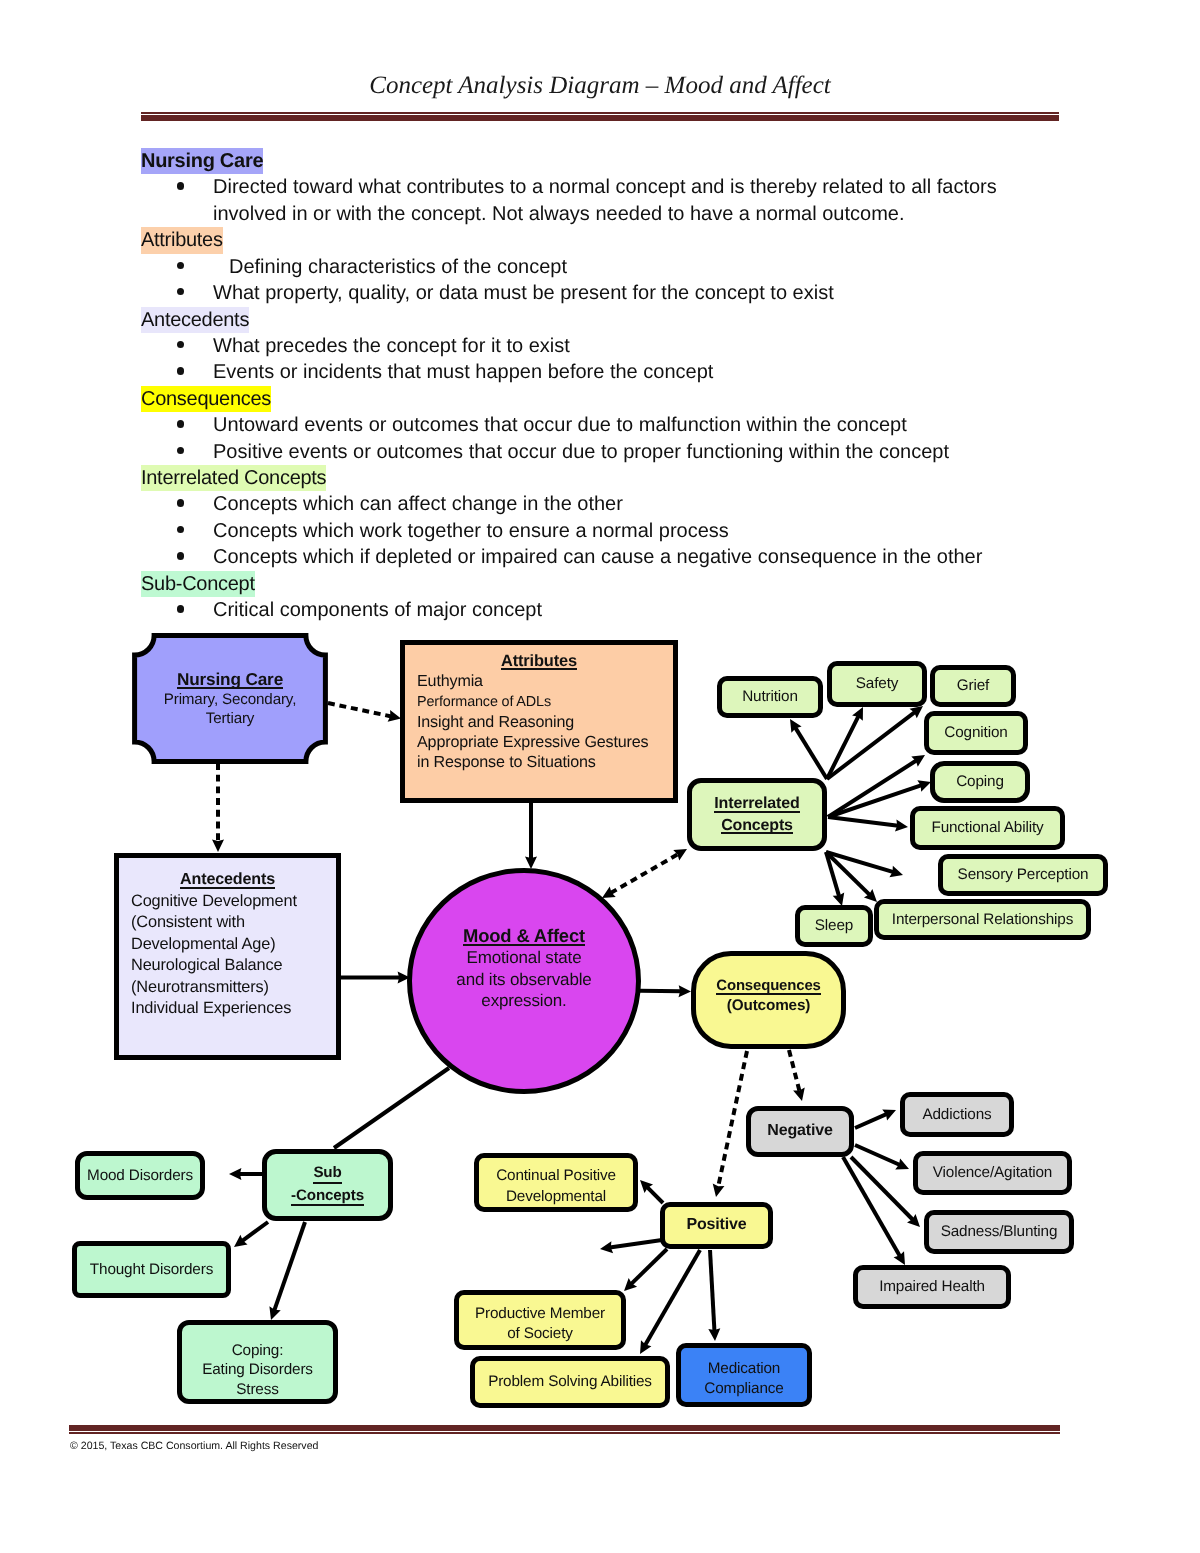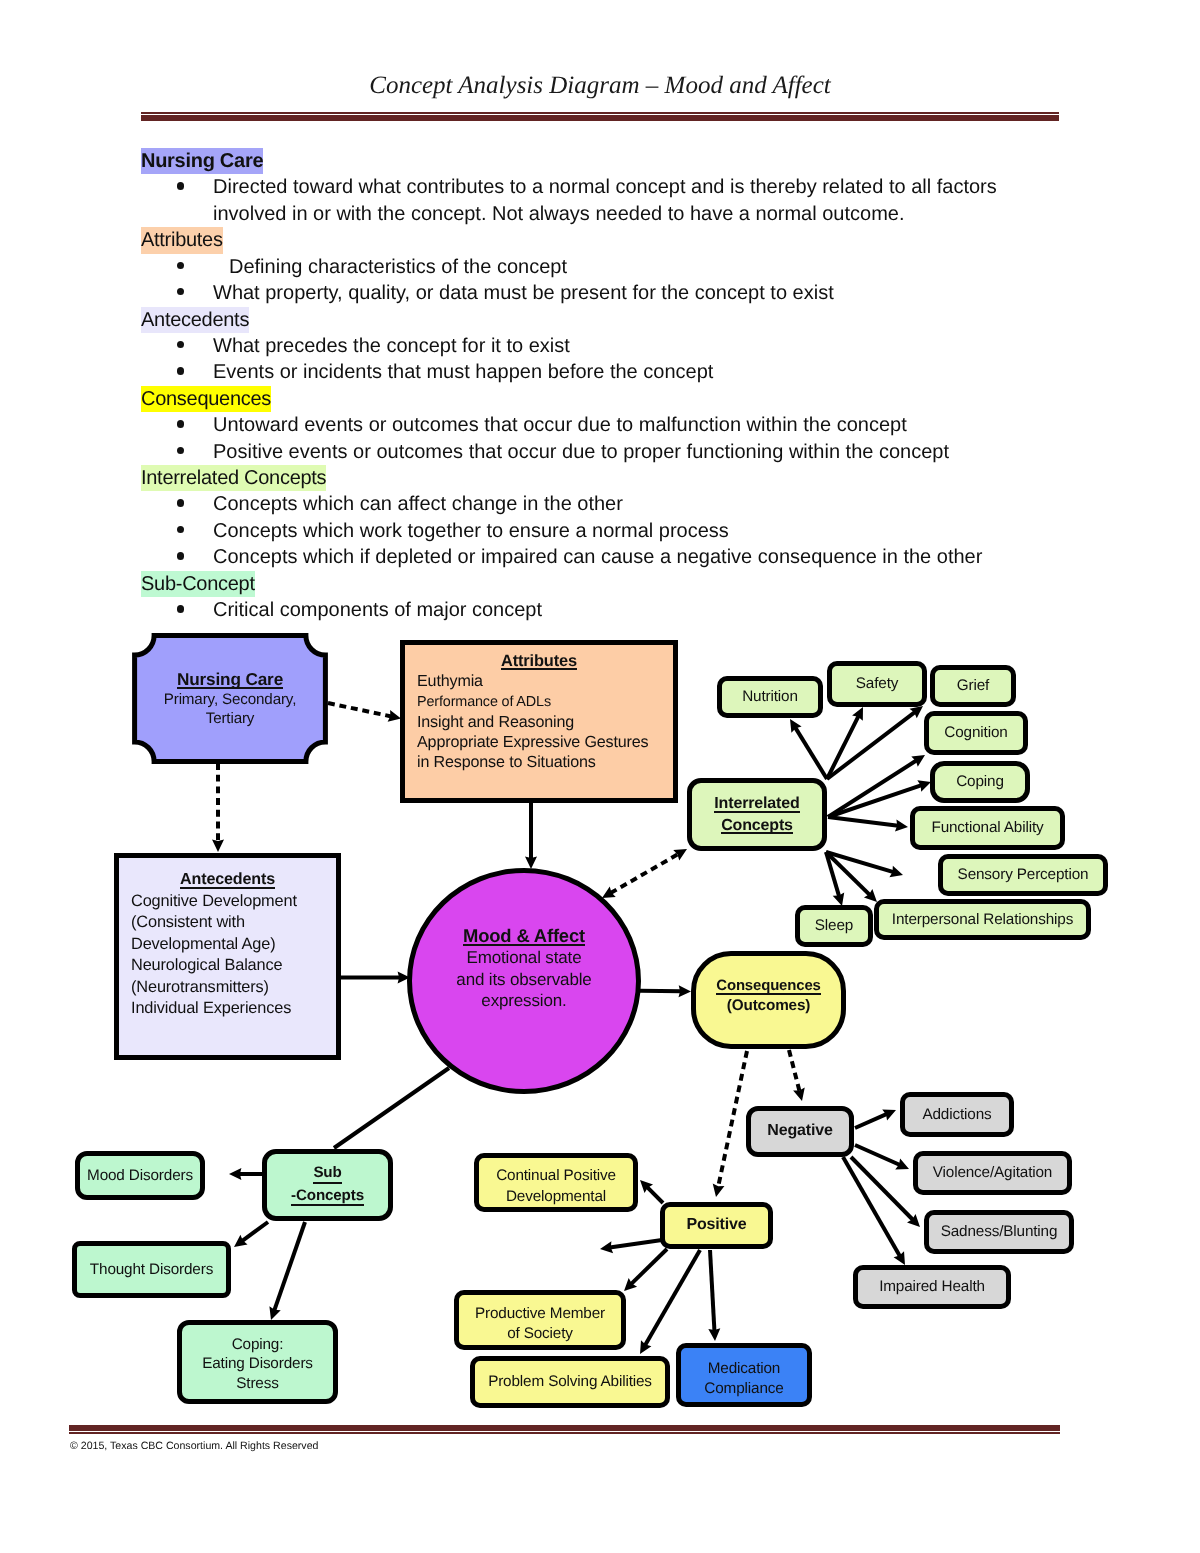--- a/index.html
+++ b/index.html
@@ -260,19 +260,19 @@
       <div class="node shape-round pb3" style="left: 262px; top: 1149px; width: 131px; height: 72px; font-size: 16px; border-radius: 14px; line-height: 22.6px; background: rgb(189, 247, 207);">
         <div class="ttl" style="font-size: 15.2px;">Sub</div>
         <div class="ttl" style="font-size: 15.2px;">-Concepts</div>
       </div>
       <div class="node shape-round" style="left: 75px; top: 1151px; width: 130px; height: 49px; font-size: 15.3px; border-radius: 12px; background: rgb(189, 247, 207);">
         <div class="ln">Mood Disorders</div>
       </div>
       <div class="node shape-round" style="left: 72px; top: 1241px; width: 159px; height: 57px; font-size: 15.3px; border-radius: 8px; background: rgb(189, 247, 207);">
         <div class="ln">Thought Disorders</div>
       </div>
-      <div class="node shape-round pt4" style="left: 177px; top: 1320px; width: 161px; height: 84px; font-size: 15.3px; border-radius: 12px; background: rgb(189, 247, 207);">
+      <div class="node shape-round pt4" style="left: 177px; top: 1320px; width: 161px; height: 84px; font-size: 15.3px; border-radius: 12px; background: rgb(189, 247, 207); justify-content: flex-end;">
         <div class="ln">Coping:</div>
         <div class="ln">Eating Disorders</div>
         <div class="ln">Stress</div>
       </div>
     </div>
 </div>
 
 </body></html>

